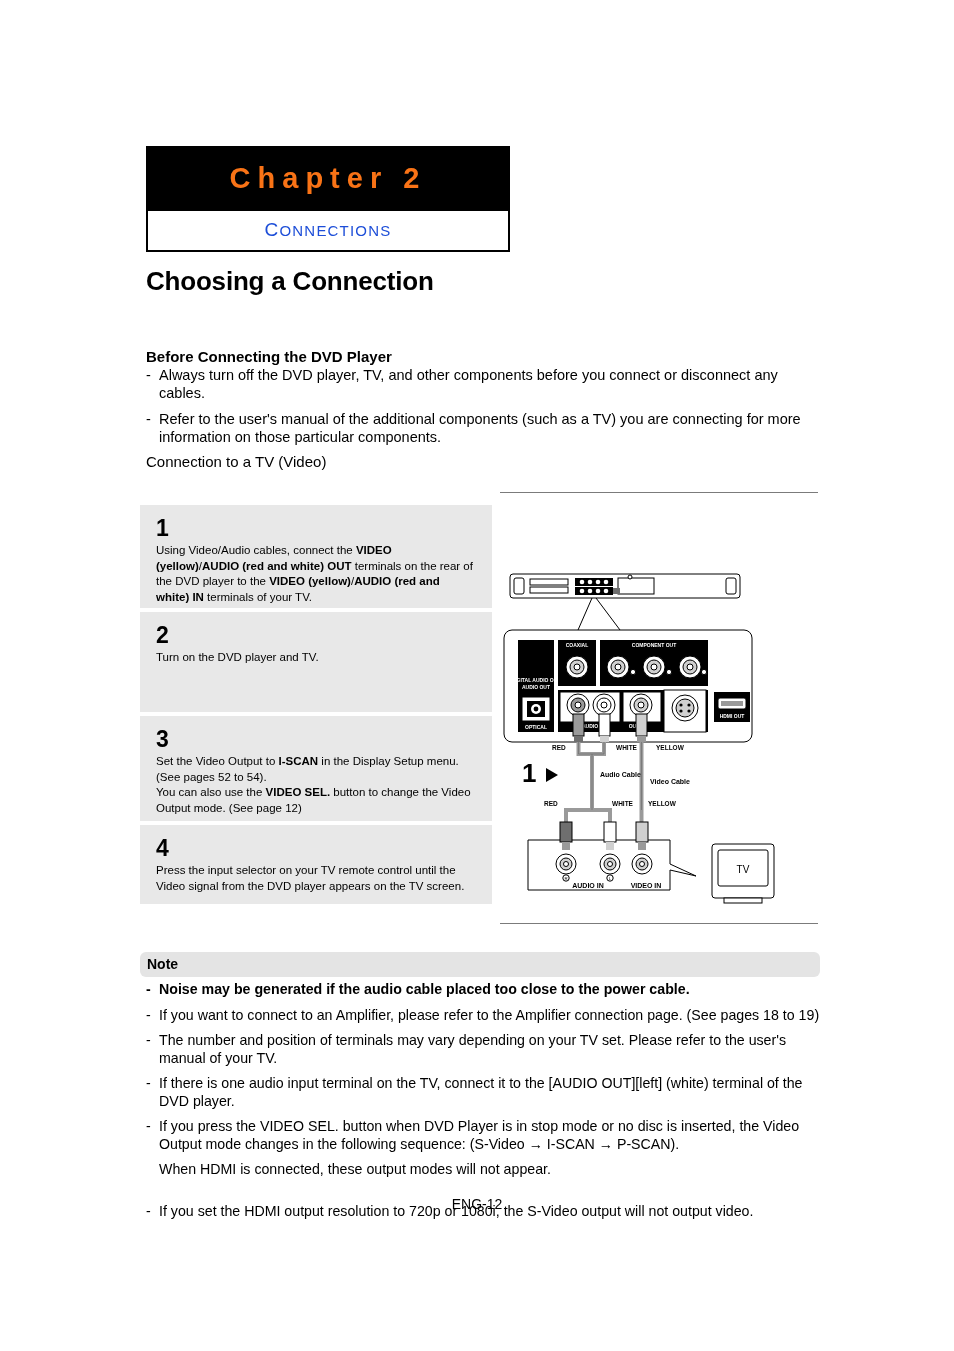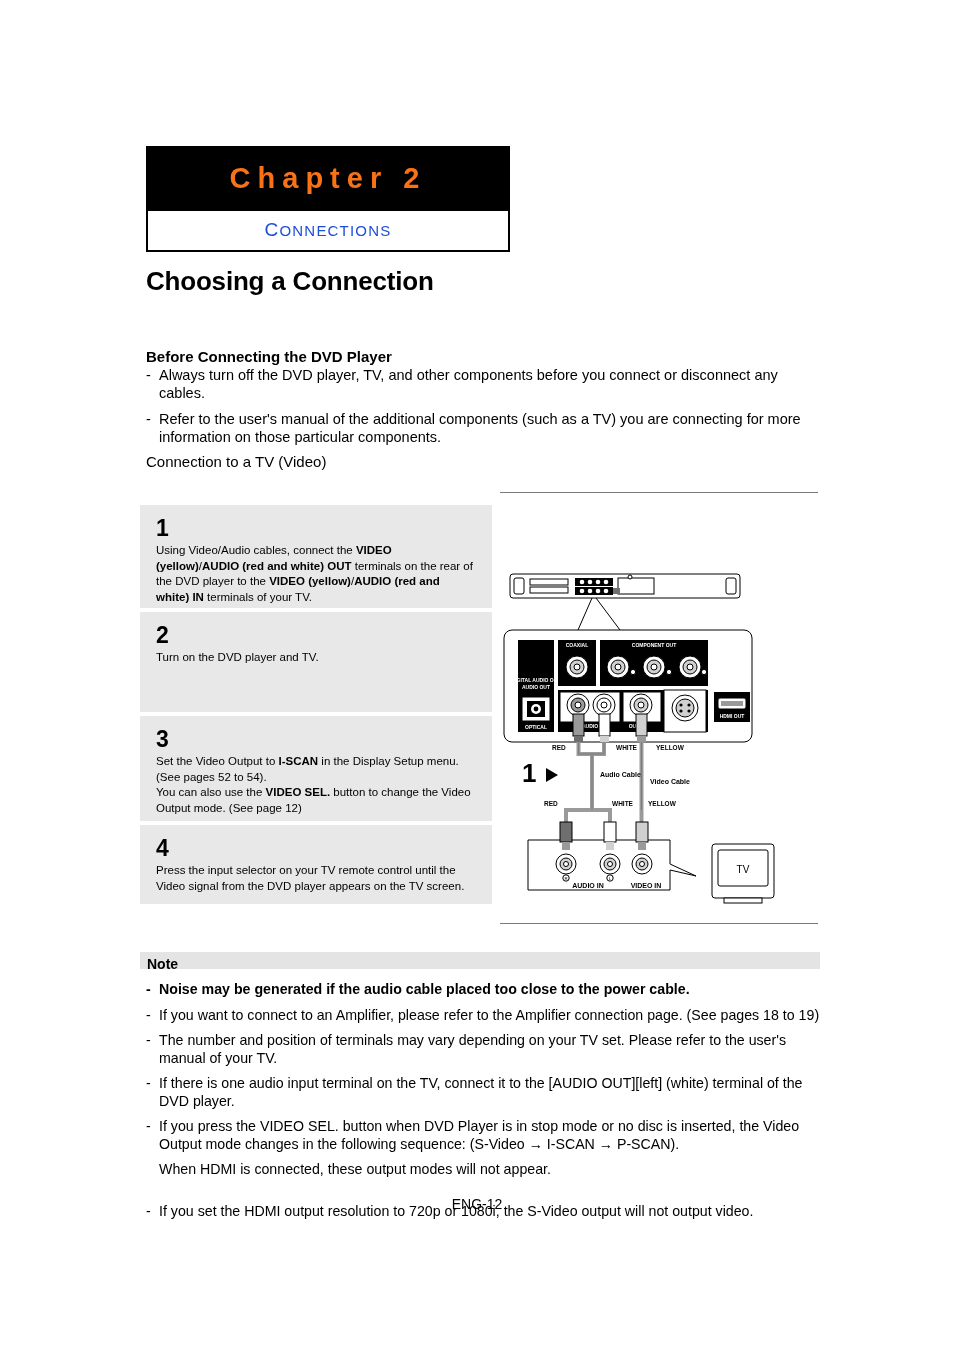--- a/index.html
+++ b/index.html
@@ -41,21 +41,21 @@
   .step.s4 { height:79px; }
 
   
   .diagram-col { position:absolute; left:500px; top:492px; width:320px; height:440px; }
   .rule { position:absolute; left:0; width:318px; height:1px; background:#7b7b7b; }
   .rule.top { top:0; }
   .rule.bottom { top:431px; }
   .dg { position:absolute; left:0; top:0; width:320px; height:440px; }
 
   
-  .note-head { position:absolute; left:140px; top:952px; width:680px; height:17px; background:#e4e4e4; }
+  .note-head { position:absolute; left:140px; top:952px; width:680px; height:25px; background:#e4e4e4;border-radius:6px; }
   .note-head span { position:absolute; left:7px; top:4px; font-size:14px; font-weight:bold; }
   .notes { position:absolute; left:146px; top:981px; width:678px; font-size:14.2px; line-height:17.5px; }
   .notes .row { display:flex; margin-bottom:8px; }
   .notes .dash { width:13px; flex:0 0 13px; }
   .notes .txt { flex:1; }
   .notes .row.bold { font-weight:bold; }
   .notes .cont { margin-left:13px; margin-bottom:24px; }
 
   .footer { position:absolute; left:0; top:1196px; width:954px; text-align:center; font-size:14px; }
   b { font-weight:bold; }

